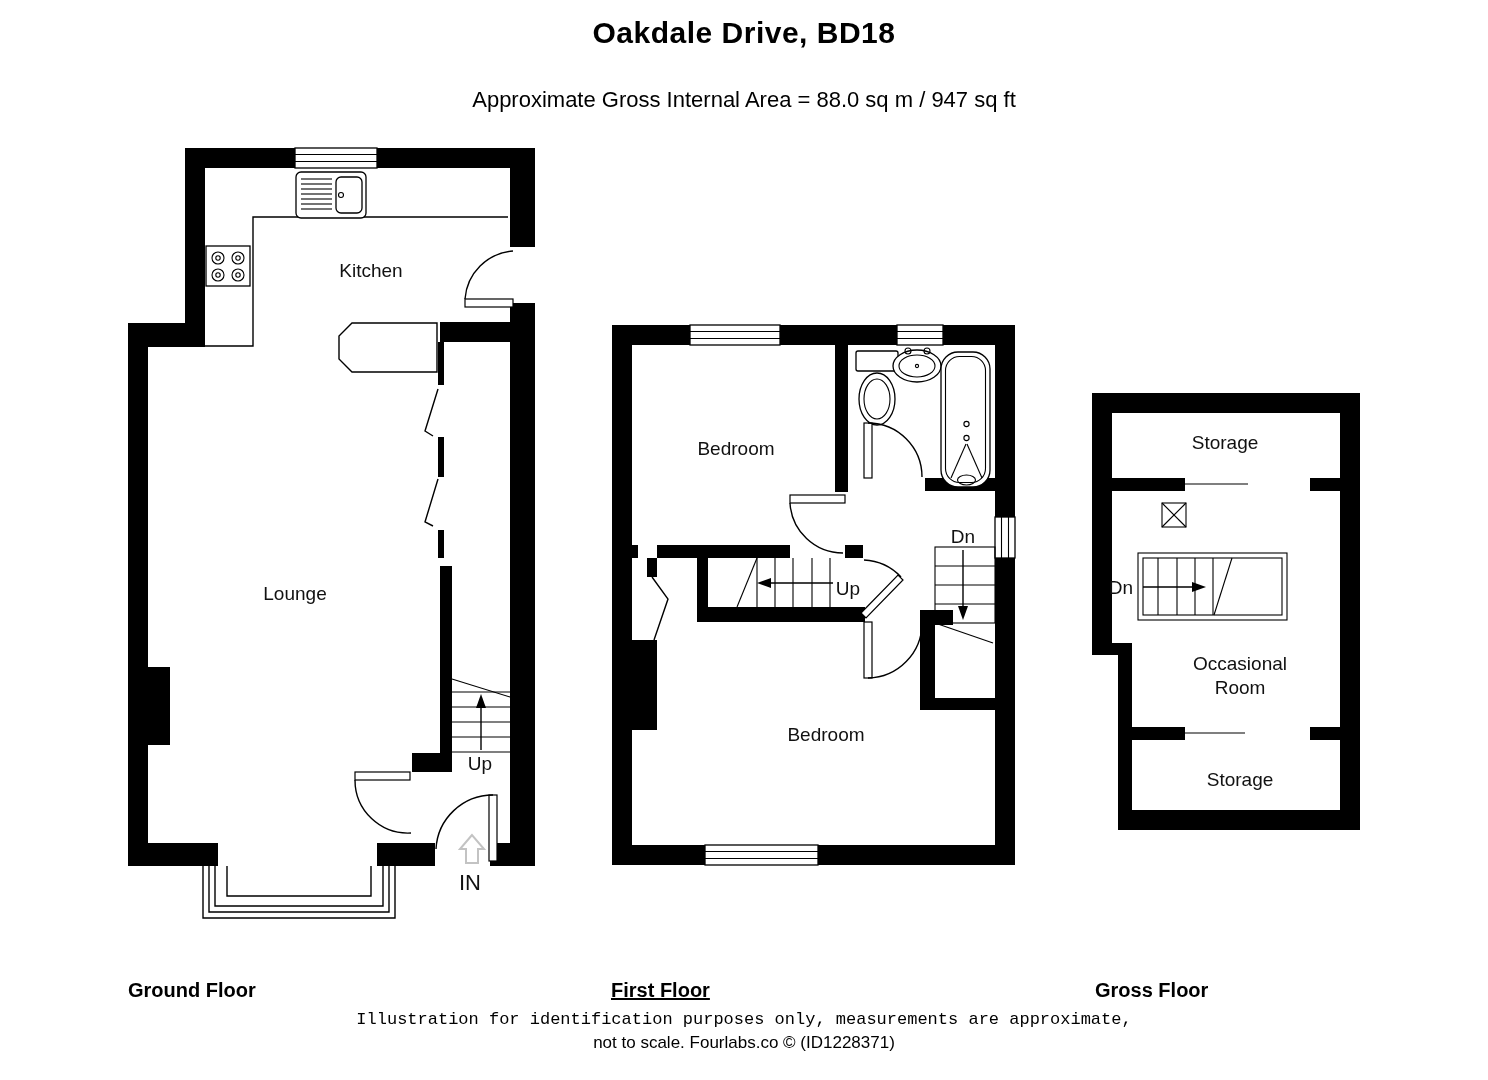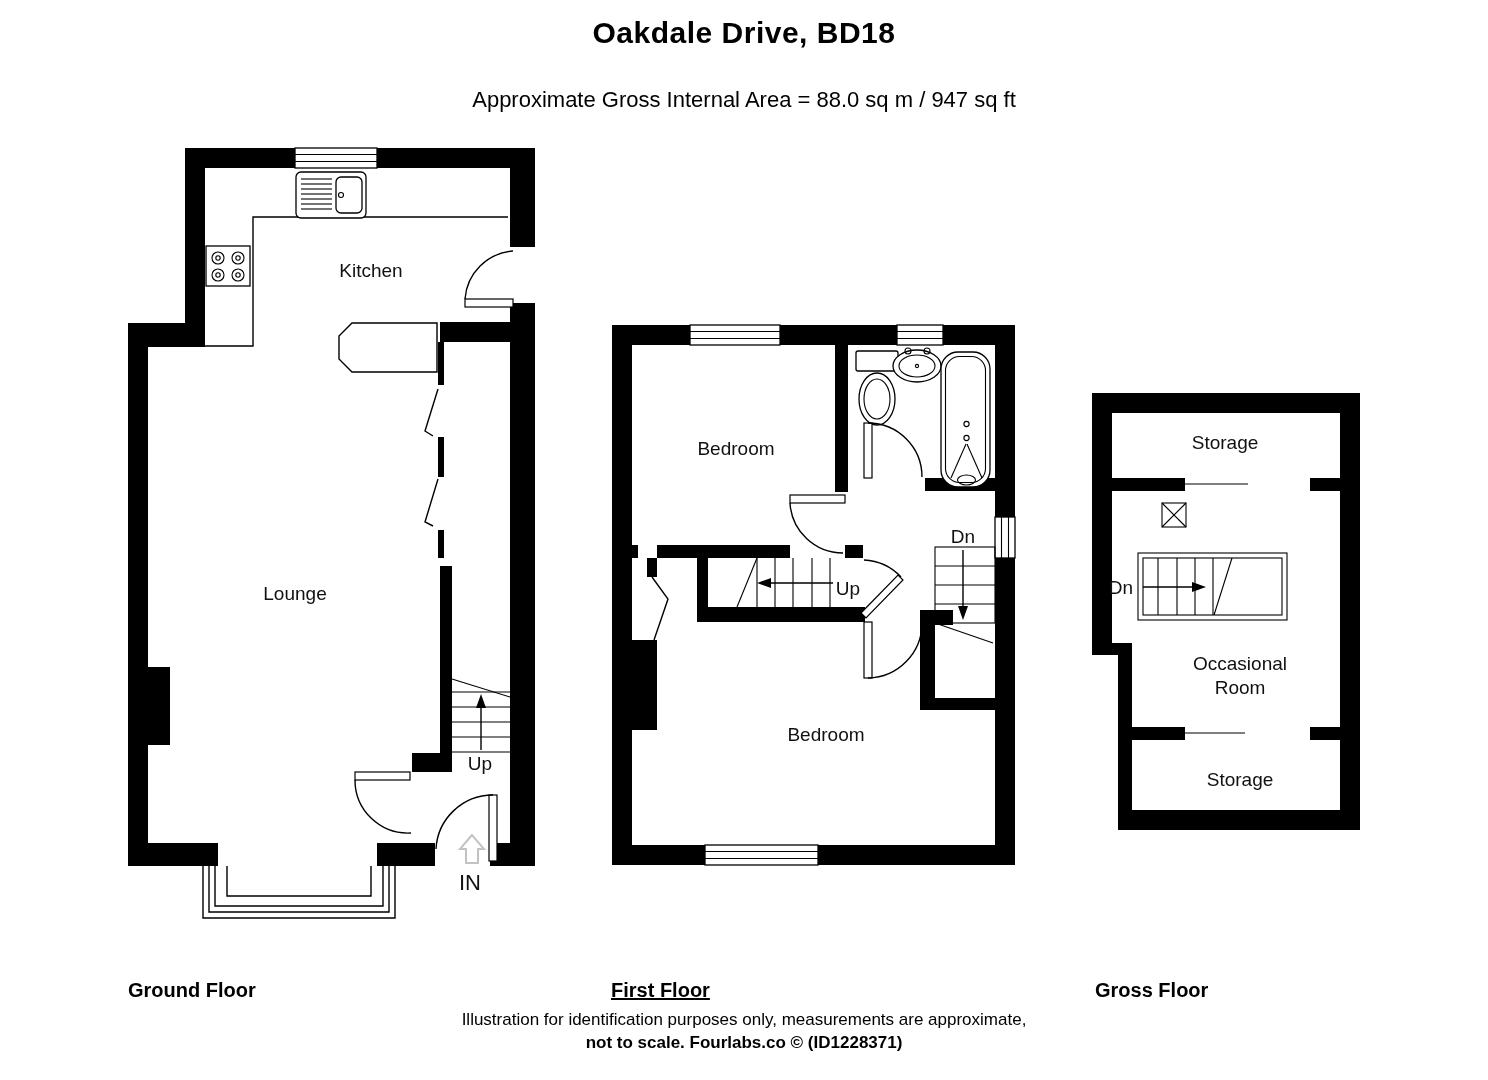--- a/index.html
+++ b/index.html
@@ -288,14 +288,14 @@
   <text class="dir-label" x="1121" y="594" text-anchor="middle">Dn</text>
   <text class="room-label" x="1240" y="670" text-anchor="middle">Occasional</text>
   <text class="room-label" x="1240" y="694" text-anchor="middle">Room</text>
   <text class="room-label" x="1240" y="786" text-anchor="middle">Storage</text>
 </svg>
 
 <div class="abs floor-caption" style="left:128px;">Ground Floor</div>
 <div class="abs floor-caption" style="left:611px;text-decoration:underline;">First Floor</div>
 <div class="abs floor-caption" style="left:1095px;">Gross Floor</div>
 
-<div class="abs footer" style="top:1010px;">Illustration for identification purposes only, measurements are approximate,</div>
-<div class="abs footer" style="top:1033px;font-weight:bold;">not to scale. Fourlabs.co © (ID1228371)</div>
+<div class="abs footer" style="top:1010px;font-family:Liberation Mono, monospace;">Illustration for identification purposes only, measurements are approximate,</div>
+<div class="abs footer" style="top:1033px;">not to scale. Fourlabs.co © (ID1228371)</div>
 
 </body></html>

